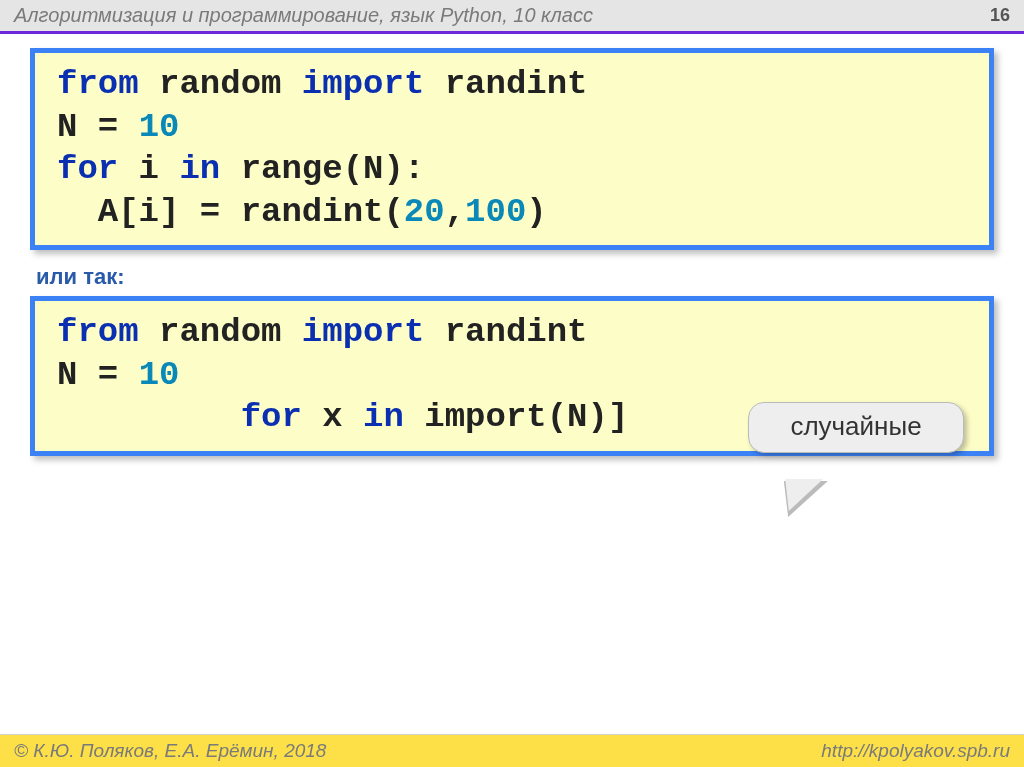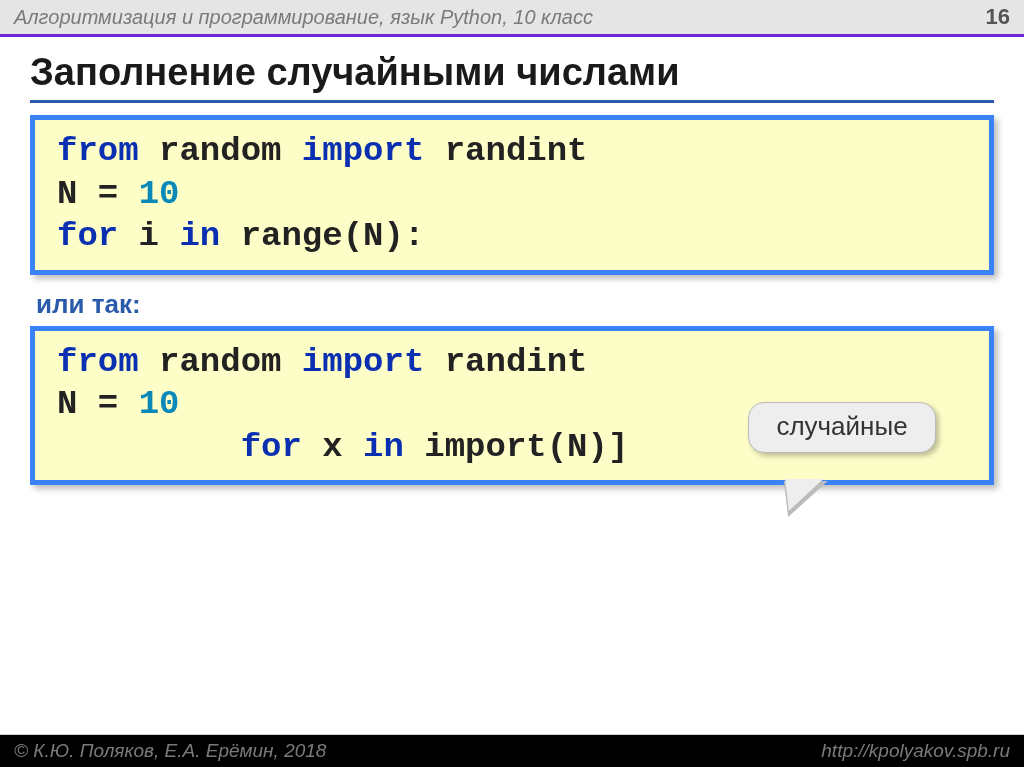--- a/index.html
+++ b/index.html
@@ -19,21 +19,21 @@
     justify-content: space-between;
     align-items: center;
     font-style: italic;
     color: #7a7a7a;
     font-size: 20px;
   }
   .header .page-num {
     font-style: normal;
     font-weight: bold;
     color: #555;
-    font-size: 22px;
+    font-size: 18px;
   }
   .content {
     padding: 14px 30px 0 30px;
   }
   .title {
     font-size: 38px;
     font-weight: bold;
     color: #1a1a1a;
     padding-bottom: 6px;
     border-bottom: 3px solid #2a5aaa;
@@ -48,36 +48,36 @@
     font-size: 34px;
     font-weight: bold;
     line-height: 1.25;
     margin-bottom: 14px;
   }
   .codebox .line { white-space: pre; }
   .kw { color: #0a2fb0; }
   .num { color: #0a88b8; }
   .txt { color: #222; }
   .subtitle {
-    font-size: 26px;
+    font-size: 22px;
     font-weight: bold;
     color: #2a5aaa;
     margin: 6px 0 6px 6px;
   }
   .hlbox {
     display: inline-block;
     border: 2px solid #d33;
     padding: 0 6px;
     margin-left: -4px;
   }
   .callout-wrap {
     position: absolute;
     top: 402px;
     left: 748px;
-    width: 188px;
+    width: 216px;
   }
   .callout {
     background: #eee;
     border: 1px solid #bbb;
     border-radius: 16px;
     box-shadow: 3px 3px 5px rgba(0,0,0,0.25);
     padding: 8px 14px 10px 14px;
     text-align: center;
     font-size: 26px;
     color: #333;
@@ -108,46 +108,46 @@
     border-left: 14px solid transparent;
     border-right: 24px solid transparent;
     border-top: 32px solid #eee;
     transform: skewX(-18deg);
   }
   .footer {
     position: absolute;
     bottom: 0;
     left: 0;
     right: 0;
-    background: #000000;
+    background: #fde047;
     border-top: 1px solid #cfcfcf;
     padding: 5px 14px;
     display: flex;
     justify-content: space-between;
     align-items: center;
     color: #7a7a7a;
     font-style: italic;
     font-size: 19px;
   }
 </style>
 </head>
 <body>
 
 <div class="header">
   <span>Алгоритмизация и программирование, язык Python, 10 класс</span>
   <span class="page-num">16</span>
 </div>
 
 <div class="content">
-  <div class="title">Заполнение случайными числами</div>
 
   <div class="codebox">
     <div class="line"><span class="kw">from</span><span class="txt"> random </span><span class="kw">import</span><span class="txt"> randint</span></div>
     <div class="line"><span class="txt">N = </span><span class="num">10</span></div>
     <div class="line"><span class="kw">for</span><span class="txt"> i </span><span class="kw">in</span><span class="txt"> range(N):</span></div>
+    <div class="line"><span class="txt">  A[i] = randint(</span><span class="num">20</span><span class="txt">,</span><span class="num">100</span><span class="txt">)</span></div>
   </div>
 
   <div class="subtitle">или так:</div>
 
   <div class="codebox">
     <div class="line"><span class="kw">from</span><span class="txt"> random </span><span class="kw">import</span><span class="txt"> randint</span></div>
     <div class="line"><span class="txt">N = </span><span class="num">10</span></div>
     <div class="line"><span class="txt">         </span><span class="kw">for</span><span class="txt"> x </span><span class="kw">in</span><span class="txt"> import(N)]</span></div>
   </div>
 </div>

